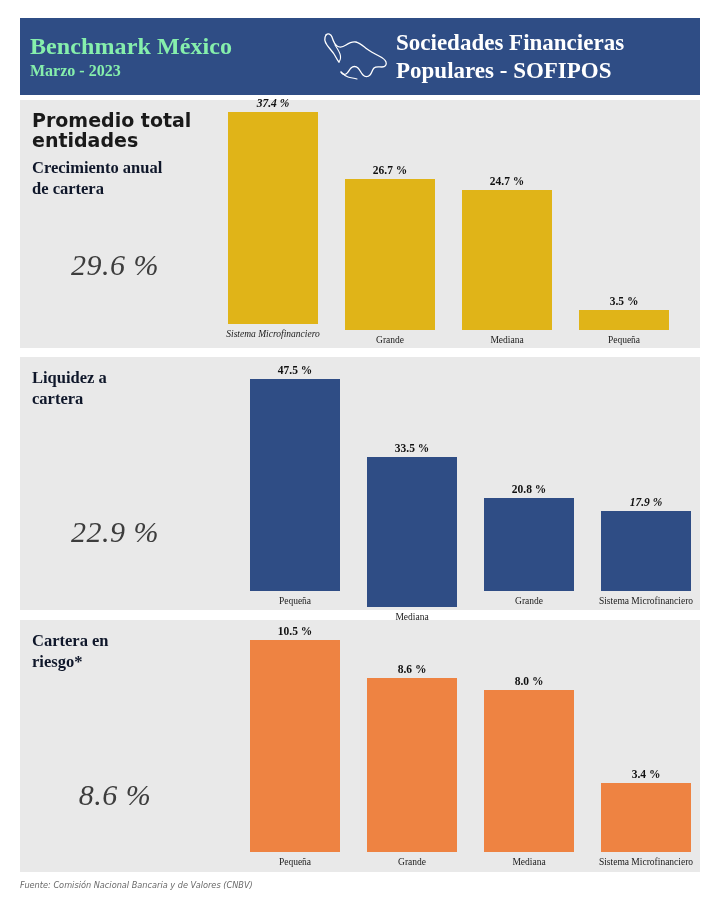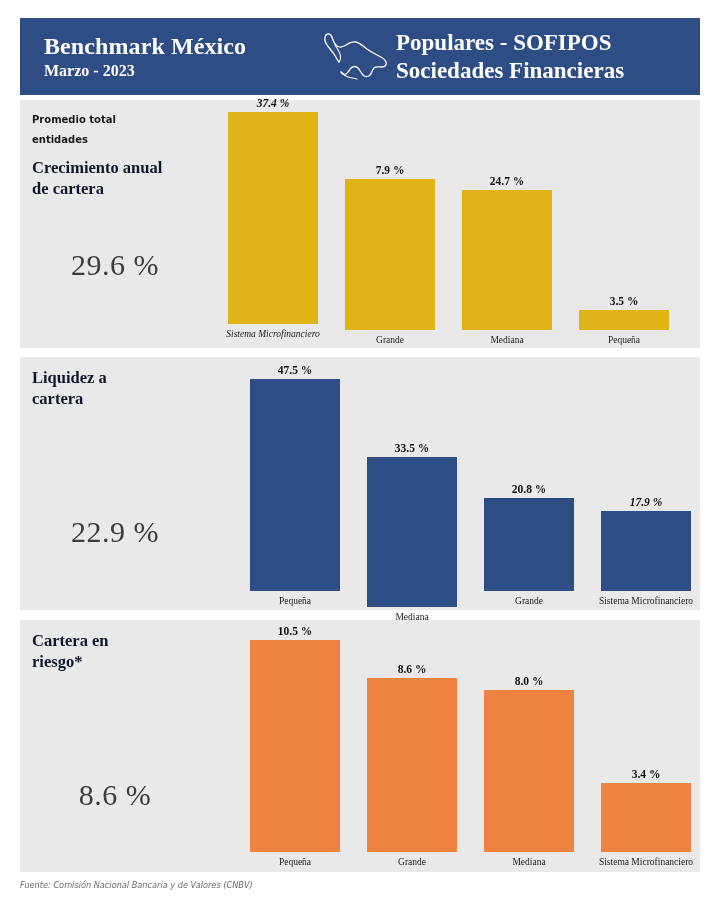--- a/index.html
+++ b/index.html
@@ -22,22 +22,22 @@
     top: 18px;
     width: 680px;
     height: 77px;
     background: #2F4D85;
     display: flex;
     align-items: center;
     box-sizing: border-box;
   }
   .header-left {
     width: 300px;
-    padding-left: 24px;
-    color: #ffffff;
+    padding-left: 10px;
+    color: #86efac;
     box-sizing: border-box;
   }
   .brand-title {
     font-family: "Liberation Serif", serif;
     font-weight: bold;
     font-size: 24px;
     line-height: 28px;
     letter-spacing: 0.1px;
     white-space: nowrap;
   }
@@ -83,21 +83,21 @@
     left: 0;
     top: 0;
     width: 190px;
     height: 100%;
     padding: 10px 8px 0 12px;
     box-sizing: border-box;
   }
   .kpi-heading {
     font-family: "DejaVu Sans", sans-serif;
     font-weight: bold;
-    font-size: 10px;
+    font-size: 19px;
     line-height: 20px;
     color: #1a1a1a;
     white-space: pre-line;
     margin-bottom: 7px;
   }
   .kpi-sub {
     font-family: "Liberation Serif", serif;
     font-size: 16.5px;
     line-height: 21px;
     color: #0f172a;
@@ -106,20 +106,21 @@
   }
   .kpi-value {
     position: absolute;
     left: 0;
     width: 190px;
     text-align: center;
     font-family: "Liberation Serif", serif;
     font-size: 30px;
     color: #3d3d3d;
     letter-spacing: 0.5px;
+    font-style: italic;
   }
   #panel-0 .kpi-value { top: 148px; }
   #panel-1 .kpi-value { top: 158px; text-align: center; }
   #panel-2 .kpi-value { top: 158px; }
 
   
   .plot {
     position: absolute;
     left: 190px;
     top: 0;
@@ -188,42 +189,42 @@
   <svg class="map-icon" viewBox="0 0 72 62" fill="none">
     <path d="M6 9 C8 7 11 8 12 11 C13 14 14 18 17 20 C20 22 23 21 26 19 C29 17 32 15 36 16
              C40 17 43 20 47 23 C51 26 55 28 59 30 C62 31.5 65 33 66 36 C67 39 65 41 62 41
              C59 41 56 40 54 42 C52 44 52 47 50 49 C48 51 45 51 43 49 C41 47 40 44 38 42
              C36 40 33 40 31 42 C29 44 28 47 26 48 C24 49 22 48 21 46" stroke="#ffffff" stroke-width="1.3" stroke-linecap="round" stroke-linejoin="round"></path>
     <path d="M6 9 C4 12 5 16 7 19 C9 22 12 25 14 28 C16 31 17 34 19 36" stroke="#ffffff" stroke-width="1.3" stroke-linecap="round" stroke-linejoin="round"></path>
     <path d="M19 36 C20.5 34 21 31 20 28 C19 25 17 22 15 19" stroke="#ffffff" stroke-width="1.1" stroke-linecap="round" stroke-linejoin="round"></path>
     <path d="M21 46 C23 48 25 50 28 51 C31 52 34 52 37 53" stroke="#ffffff" stroke-width="1.1" stroke-linecap="round" stroke-linejoin="round"></path>
   </svg>
   <div class="header-right">
+    <div>Sociedades Financieras</div>
     <div>Populares - SOFIPOS</div>
-    <div>Sociedades Financieras</div>
   </div>
 </div>
 
 <div class="panel" id="panel-0">
   <div class="panel-left">
     <div class="kpi-heading">Promedio total
 entidades</div>
     <div class="kpi-sub">Crecimiento anual
 de cartera</div>
   </div>
   <div class="kpi-value">29.6 %</div>
   <div class="plot">
       <div class="bar-group" style="left: 18px; top: 12px; height: 212px; font-style: italic;">
         <div class="bar" style="height: 212px; background: rgb(224, 180, 24);"></div>
         <div class="bar-value" style="top: -15px;">37.4 %</div>
         <div class="bar-label" style="top: 217px;">Sistema Microfinanciero</div>
       </div>
       <div class="bar-group" style="left: 135px; top: 18px; height: 212px;">
         <div class="bar" style="height: 151px; background: rgb(224, 180, 24);"></div>
-        <div class="bar-value" style="top: 46px;">7.9 %</div>
+        <div class="bar-value" style="top: 46px;">26.7 %</div>
         <div class="bar-label" style="top: 217px;">Grande</div>
       </div>
       <div class="bar-group" style="left: 252px; top: 18px; height: 212px;">
         <div class="bar" style="height: 140px; background: rgb(224, 180, 24);"></div>
         <div class="bar-value" style="top: 57px;">24.7 %</div>
         <div class="bar-label" style="top: 217px;">Mediana</div>
       </div>
       <div class="bar-group" style="left: 369px; top: 18px; height: 212px;">
         <div class="bar" style="height: 20px; background: rgb(224, 180, 24);"></div>
         <div class="bar-value" style="top: 177px;">3.5 %</div>

